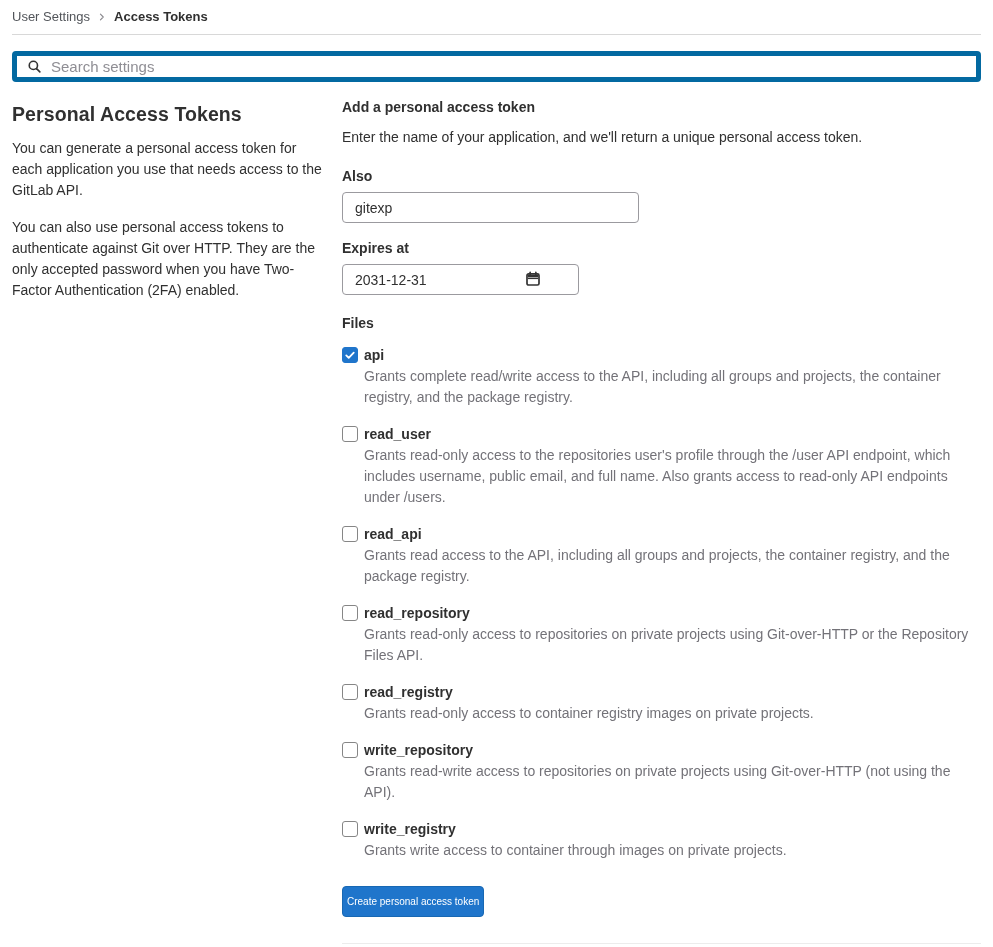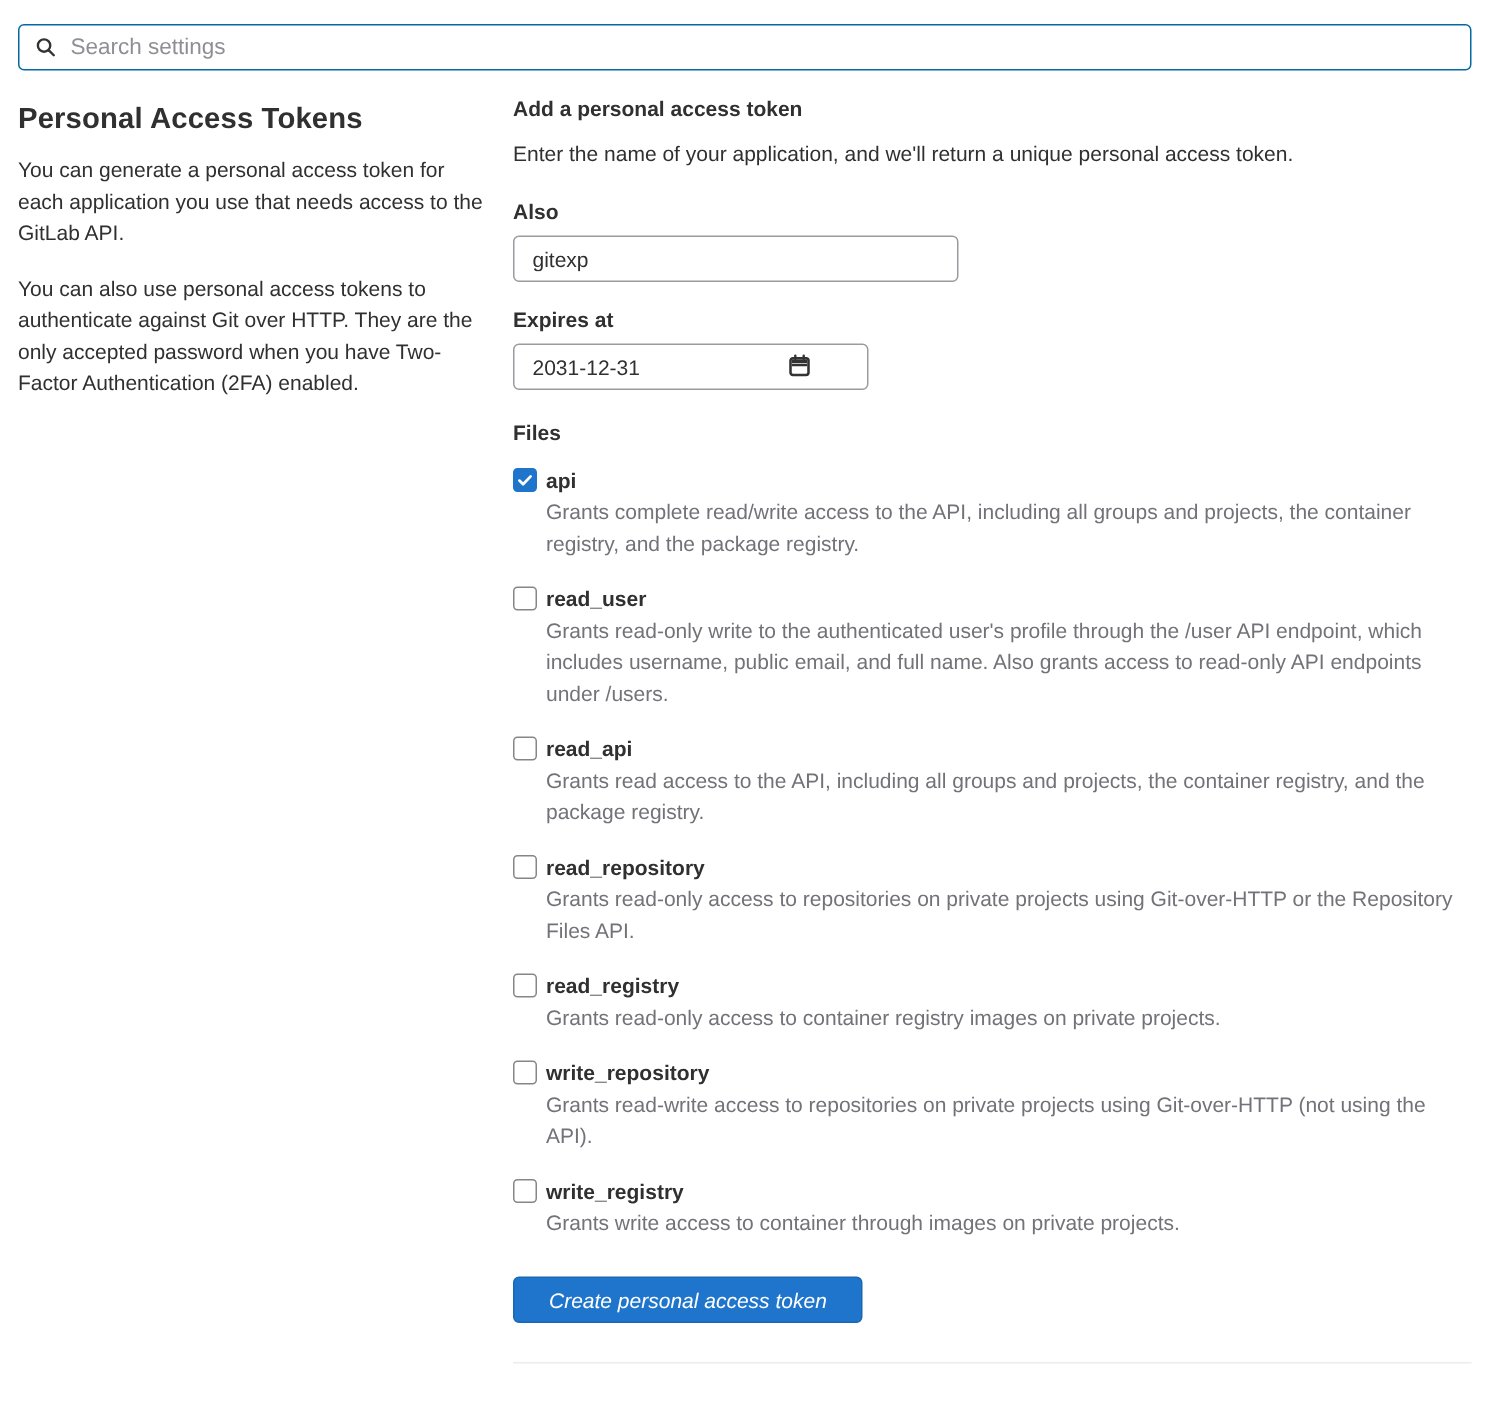--- a/index.html
+++ b/index.html
@@ -22,21 +22,21 @@
     font-size: 13px;
   }
   .crumb-link { color: #52555a; text-decoration: none; cursor: pointer; }
   .crumb-current { color: #303030; font-weight: bold; }
   .crumb-sep { display: inline-flex; color: #89888d; }
 
   
   .search-wrap {
     margin: 16px 12px 0;
     height: 31px;
-    border: 1px solid #0369a1;
+    border: 5px solid #0369a1;
     border-radius: 4px;
     display: flex;
     align-items: center;
     padding: 0 10px;
     background: #fff;
   }
   .search-wrap .sicon { flex: none; display: inline-flex; margin-right: 7px; }
   .search-input {
     border: none; outline: none; flex: 1;
     font-family: "Liberation Sans", sans-serif;
@@ -81,37 +81,45 @@
   .checkbox .check-icon { display: none; width: 12px; height: 12px; }
   .checkbox.checked .check-icon { display: block; }
   .scope-text { margin-left: 6px; max-width: 606px; }
   .scope-name { font-size: 14px; font-weight: bold; line-height: 20px; cursor: pointer; }
   .scope-desc { font-size: 14px; line-height: 21px; color: #737278; margin-top: 1px; }
 
   .submit-btn {
     display: inline-block;
     margin-top: 9px;
     height: 31px;
-    padding: 0 23px;
+    padding: 0 4px;
     background: var(--accent, #1f75cb);
     color: #fff;
     border: 1px solid #1868b3;
     border-radius: 4px;
     font-family: "Liberation Sans", sans-serif;
-    font-size: 14px;
+    font-size: 10px;
     cursor: pointer;
-    font-style: italic;
   }
   .bottom-divider { border: none; border-top: 1px solid #ececec; margin: 26px 0 0; }
 </style>
 </head>
 <body>
 
 <div class="page">
 
+  <header class="breadcrumb-bar">
+    <a class="crumb-link" href="#">User Settings</a>
+    <span class="crumb-sep">
+      <svg width="10" height="10" viewBox="0 0 16 16">
+          <path d="M5.5 3.5 10 8l-4.5 4.5" fill="none" stroke="#89888d" stroke-width="1.8" stroke-linecap="round" stroke-linejoin="round"></path>
+        </svg>
+    </span>
+    <span class="crumb-current">Access Tokens</span>
+  </header>
 
   <div class="search-wrap">
     <span class="sicon">
       <svg width="15" height="15" viewBox="0 0 16 16">
           <circle cx="6.8" cy="6.8" r="4.4" fill="none" stroke="#333" stroke-width="1.7"></circle>
           <path d="M10.2 10.2 13.7 13.7" stroke="#333" stroke-width="1.7" stroke-linecap="round"></path>
         </svg>
     </span>
     <input class="search-input" type="text" placeholder="Search settings" style="">
   </div>
@@ -163,21 +171,21 @@
       <div class="scope-desc">Grants complete read/write access to the API, including all groups and projects, the container registry, and the package registry.</div>
     </div>
   </div>
 
   <div class="scope-item">
     <span class="checkbox">
       
     </span>
     <div class="scope-text">
       <div class="scope-name">read_user</div>
-      <div class="scope-desc">Grants read-only write to the authenticated user's profile through the /user API endpoint, which includes username, public email, and full name. Also grants access to read-only API endpoints under /users.</div>
+      <div class="scope-desc">Grants read-only access to the repositories user's profile through the /user API endpoint, which includes username, public email, and full name. Also grants access to read-only API endpoints under /users.</div>
     </div>
   </div>
 
   <div class="scope-item">
     <span class="checkbox">
       
     </span>
     <div class="scope-text">
       <div class="scope-name">read_api</div>
       <div class="scope-desc">Grants read access to the API, including all groups and projects, the container registry, and the package registry.</div>

